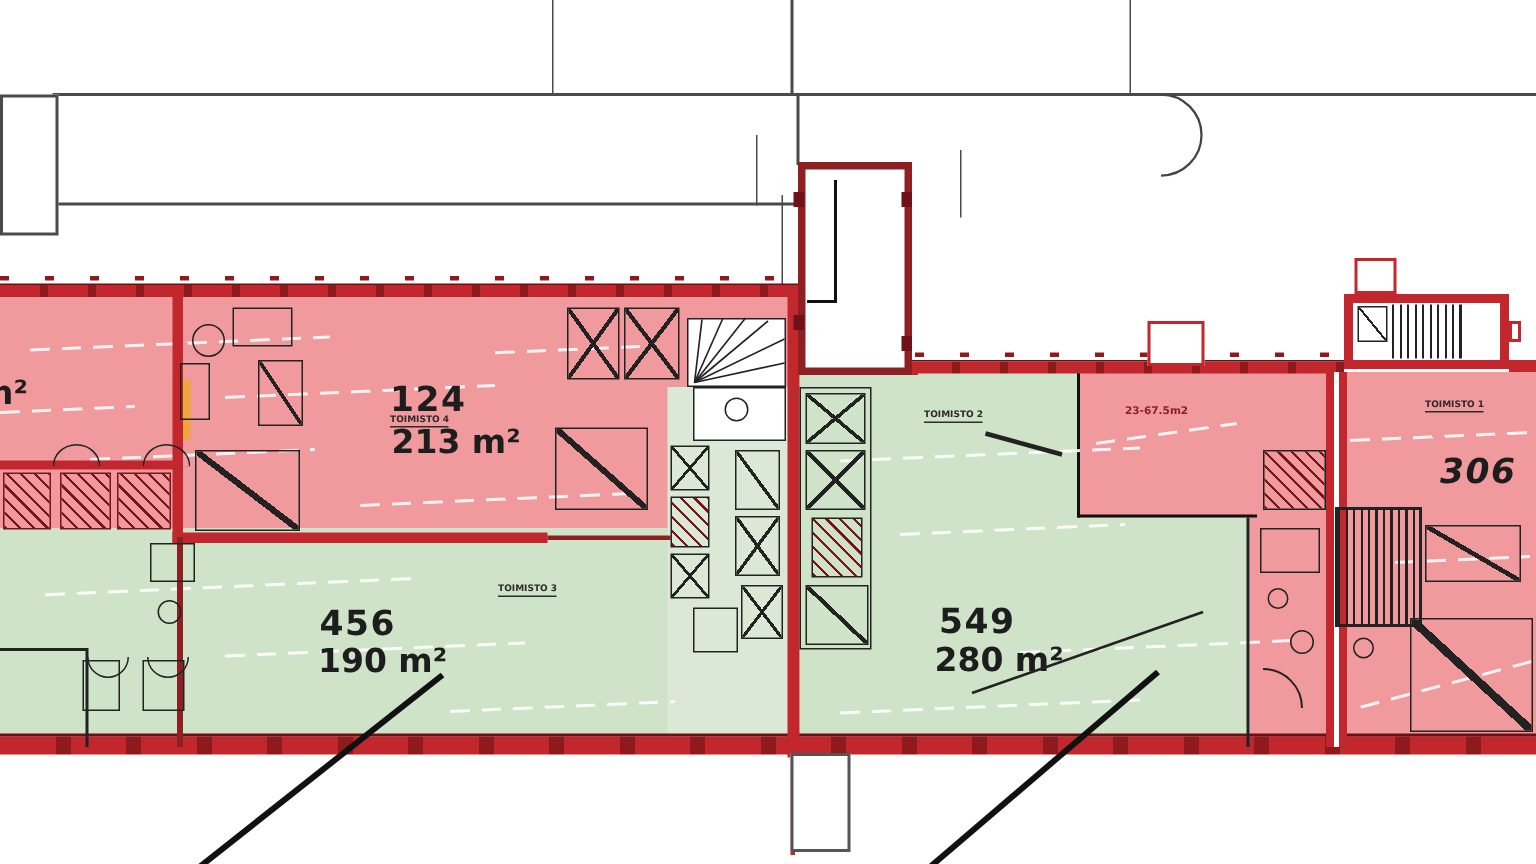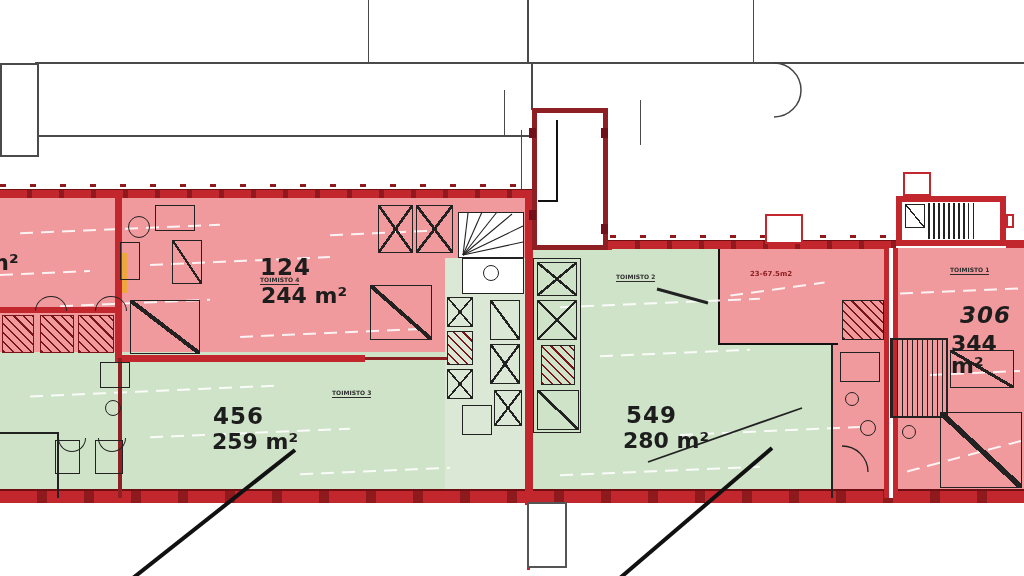--- a/index.html
+++ b/index.html
@@ -162,32 +162,31 @@
   <div class="box diag z4" style="left:950px;top:350px;width:64px;height:38px;"></div>
   <div class="box diag z4" style="left:940px;top:412px;width:82px;height:76px;"></div>
   <div class="circle z4" style="left:902px;top:425px;width:14px;height:14px;"></div>
 
   <div class="abs z4" style="left:527px;top:502px;width:40px;height:66px;border:2px solid #555;background:#fff;box-sizing:border-box;"></div>
 
   <div class="room-area z5" style="left:-14px;top:252px;">m²</div>
 
   <div class="room-number z5" style="left:260px;top:256px;">124</div>
   <div class="small-label z5" style="left:260px;top:277px;">TOIMISTO 4</div>
-  <div class="room-area z5" style="left:261px;top:285px;">244 m²</div>
+  <div class="room-area z5" style="left:261px;top:285px;">213 m²</div>
 
   <div class="room-number z5" style="left:213px;top:405px;">456</div>
-  <div class="room-area z5" style="left:212px;top:431px;">259 m²</div>
+  <div class="room-area z5" style="left:212px;top:431px;">190 m²</div>
   <div class="small-label z5" style="left:332px;top:390px;">TOIMISTO 3</div>
 
   <div class="room-number z5" style="left:626px;top:404px;">549</div>
   <div class="room-area z5" style="left:623px;top:430px;">280 m²</div>
   <div class="small-label z5" style="left:616px;top:274px;">TOIMISTO 2</div>
 
   <div class="room-number z5" style="left:960px;top:304px;font-style:italic;">306</div>
-  <div class="room-area z5" style="left:951px;top:333px;">344 m²</div>
   <div class="small-label z5" style="left:950px;top:267px;">TOIMISTO 1</div>
 
   <div class="tiny-red z5" style="left:750px;top:271px;">23-67.5m2</div>
 
   <svg class="overlay" viewBox="0 0 1024 576">
     <path d="M 774 63 A 27 27 0 0 1 774 117" fill="none" stroke="#444" stroke-width="1.5"></path>
     <g stroke="#222" stroke-width="1.1">
       <line x1="463" y1="255" x2="468" y2="213"></line>
       <line x1="463" y1="255" x2="482" y2="212"></line>
       <line x1="463" y1="255" x2="497" y2="212"></line>

